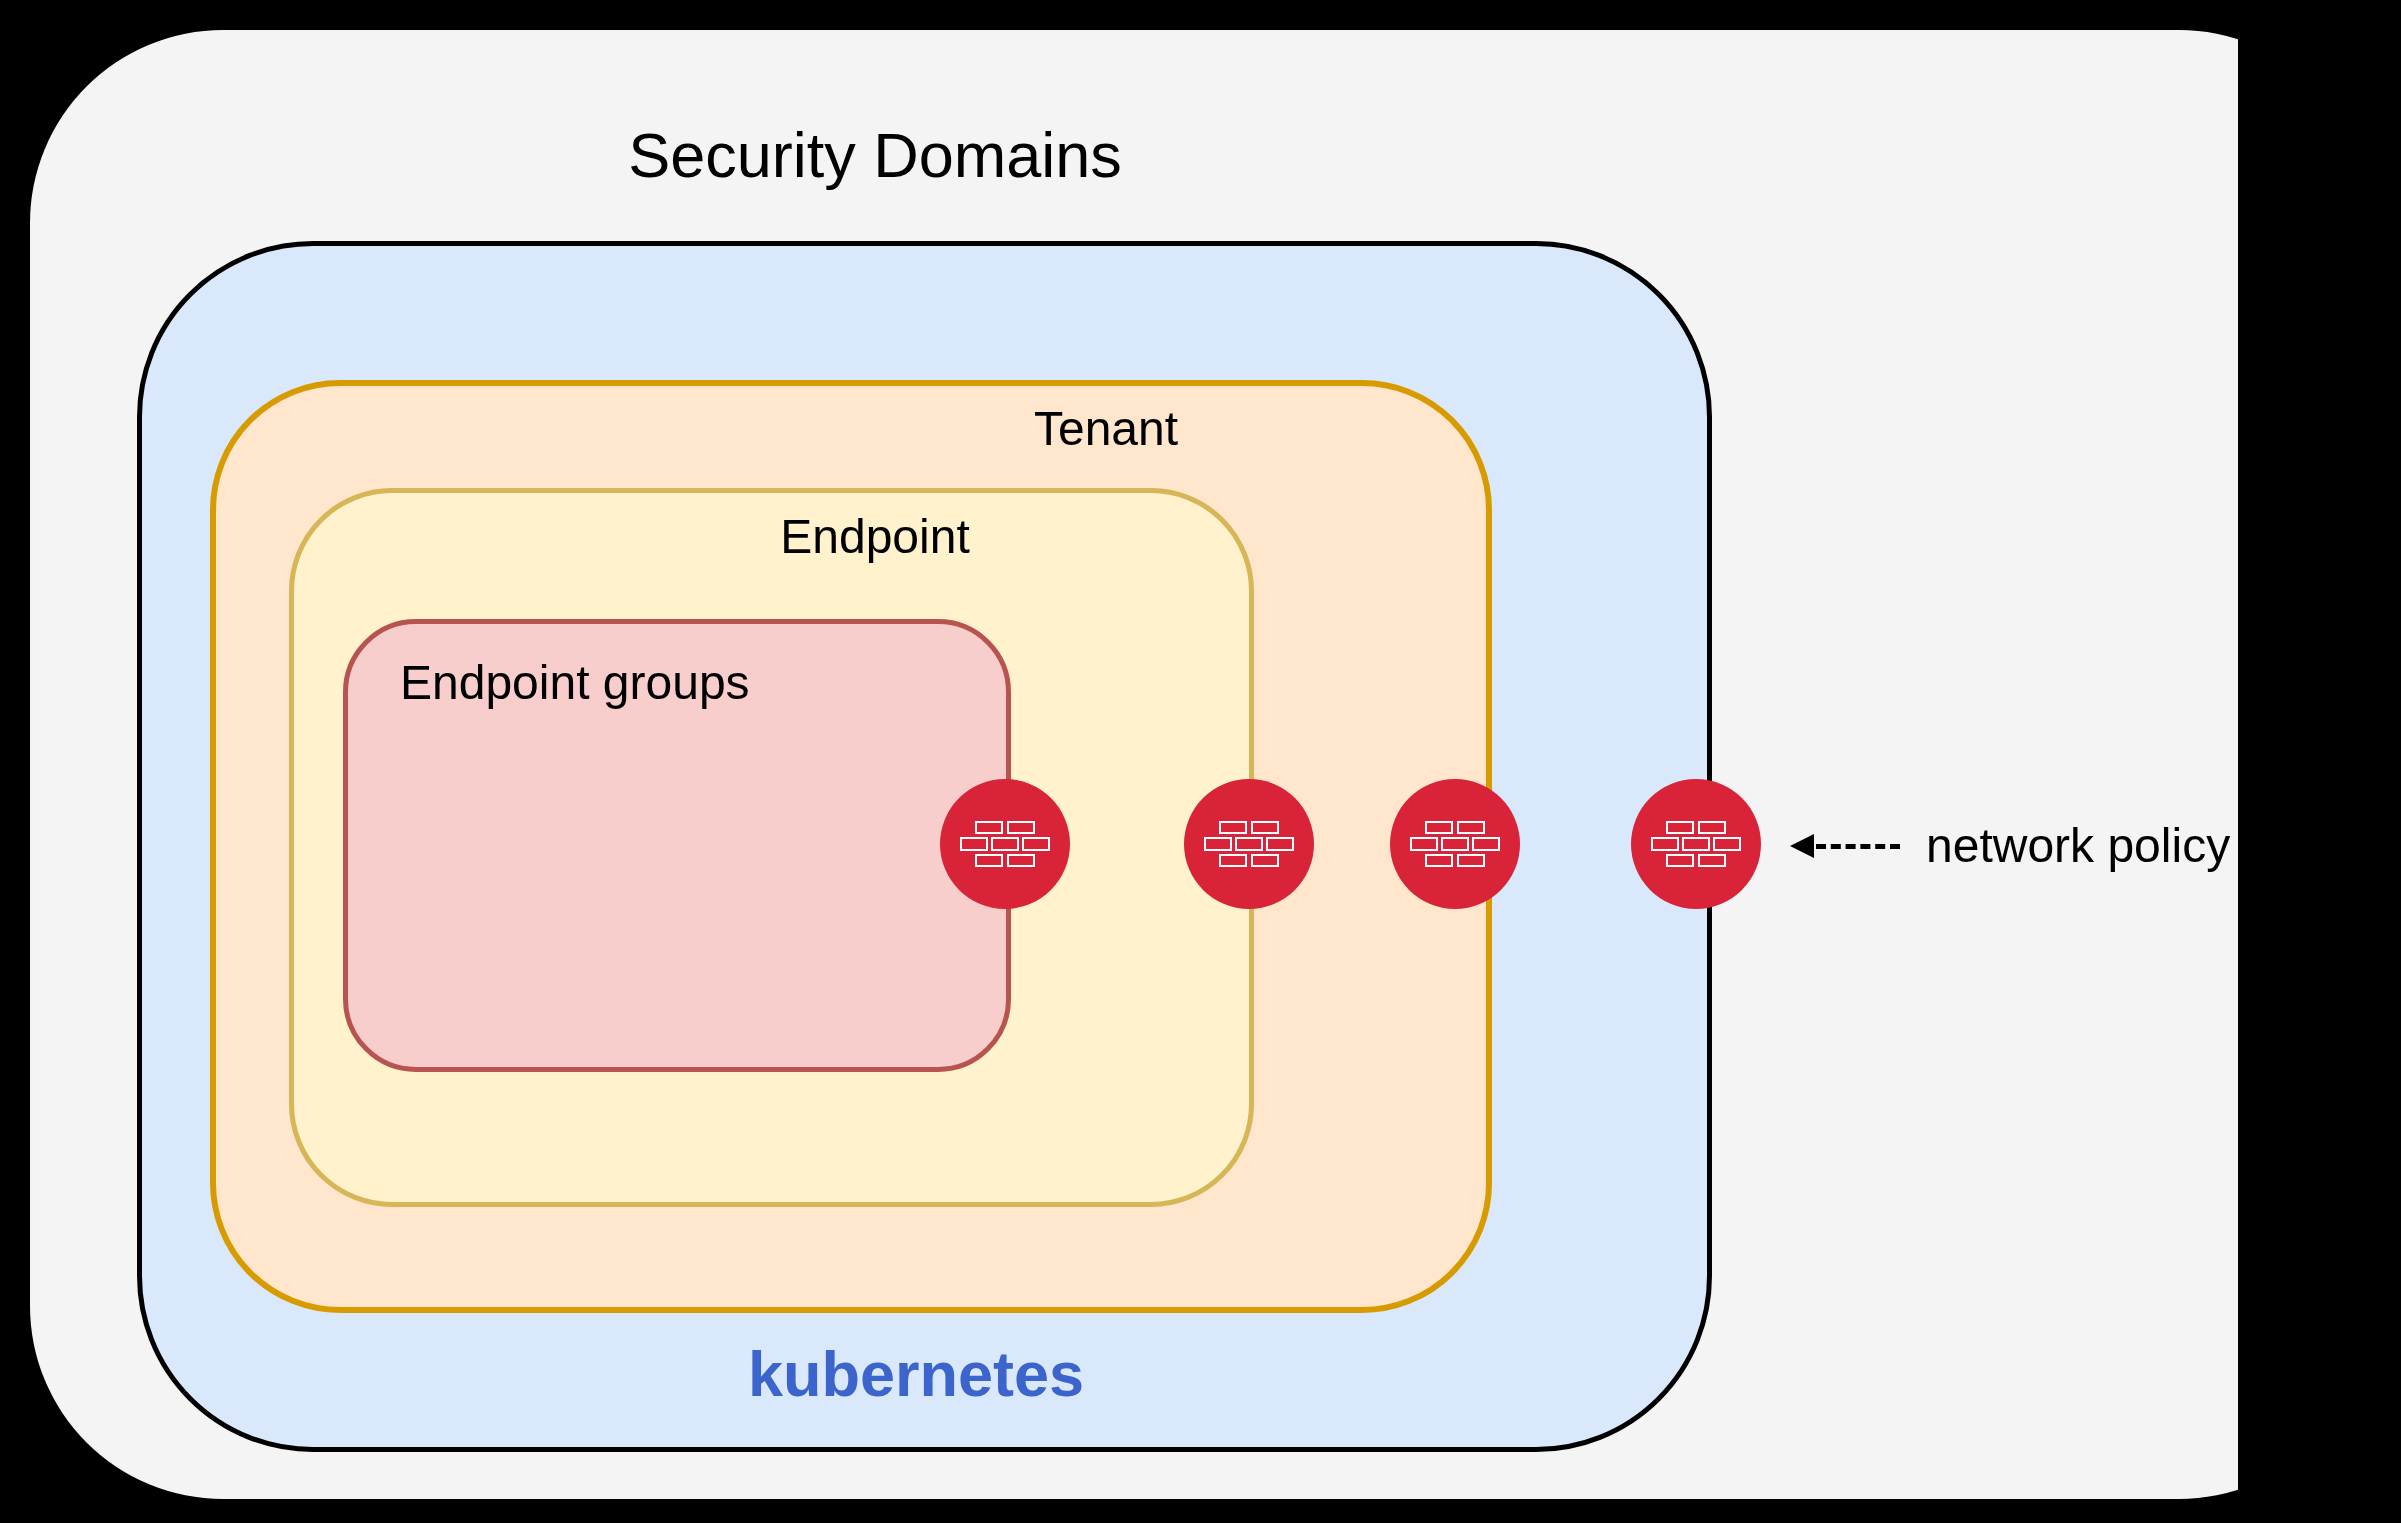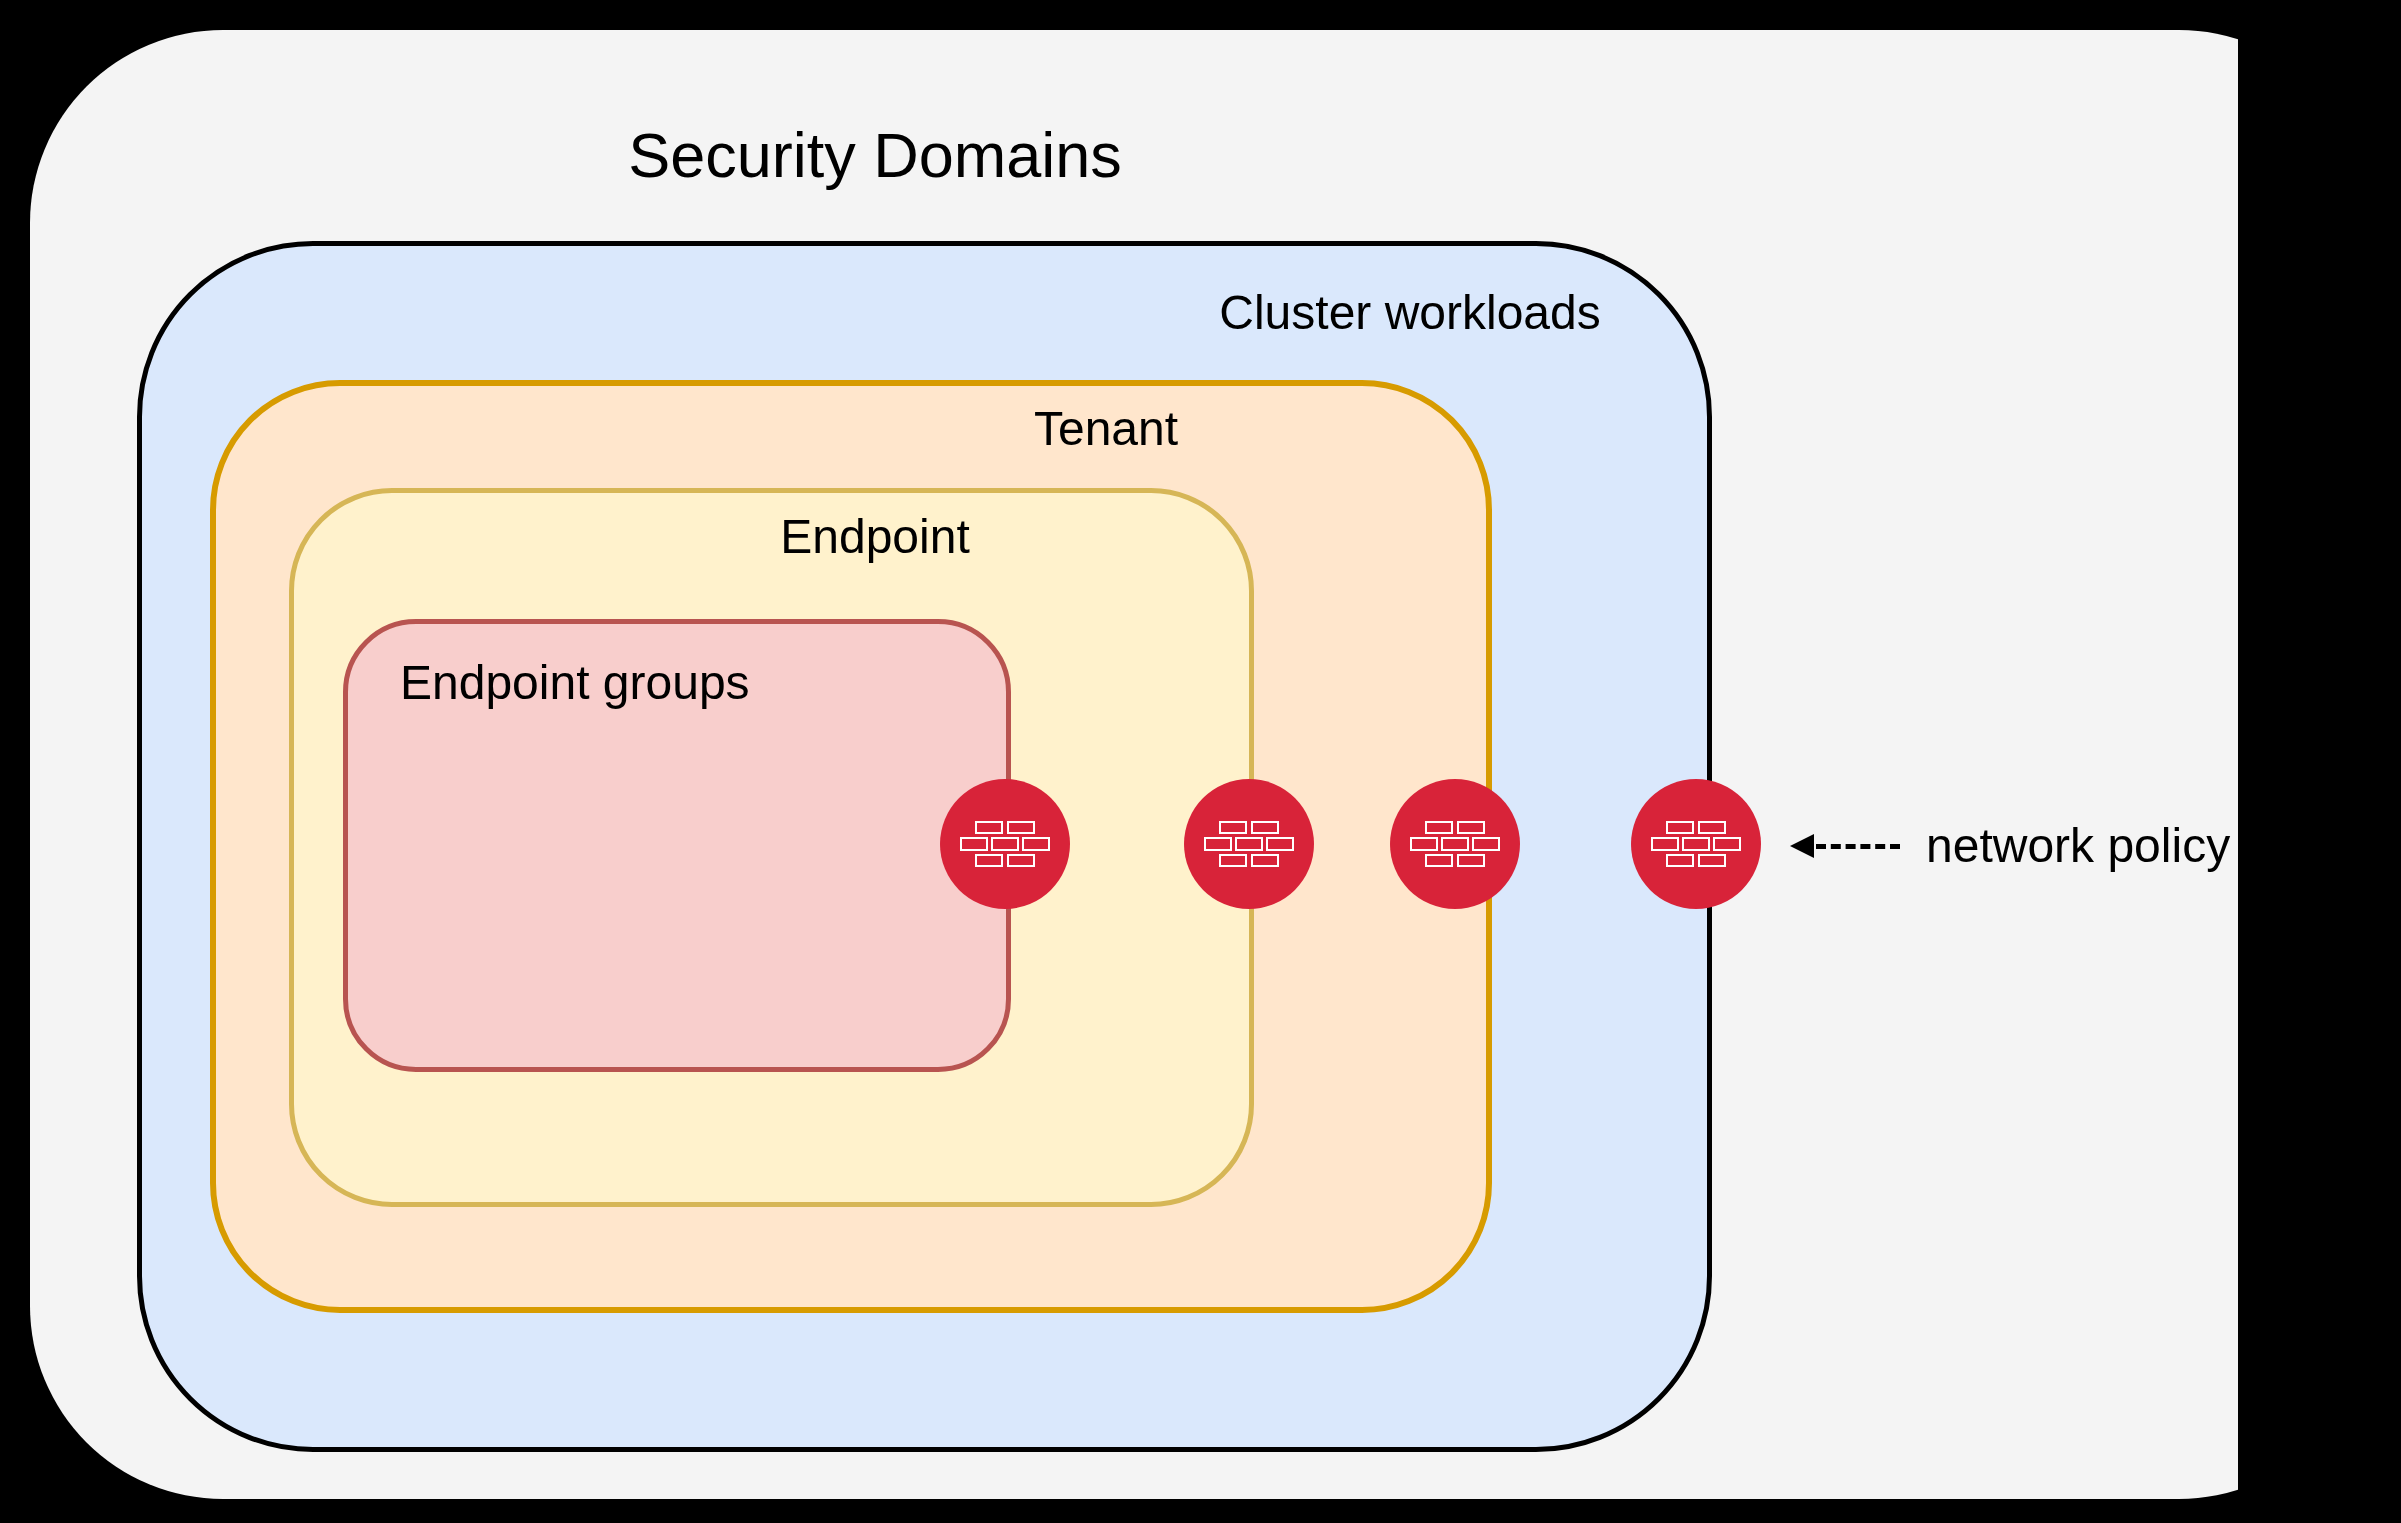--- a/index.html
+++ b/index.html
@@ -91,24 +91,24 @@
 
 <div id="canvas">
   <div id="panel" class="abs">
 
     <div id="layer-cluster" class="abs"></div>
     <div id="layer-tenant" class="abs"></div>
     <div id="layer-namespace" class="abs"></div>
     <div id="layer-endpoint" class="abs"></div>
 
     <div id="title" class="abs lbl centered">Security Domains</div>
-    <div id="lbl-cluster" class="abs lbl centered">Cluster workloads</div>
     <div id="lbl-tenant" class="abs lbl centered">Tenant</div>
     <div id="lbl-namespace" class="abs lbl centered">Endpoint</div>
     <div id="lbl-endpoint" class="abs lbl vcentered">Endpoint groups</div>
+    <div id="lbl-kubernetes" class="abs lbl centered">kubernetes</div>
 
     <div id="fw-1" class="abs firewall">
       <div class="brick-wall">
         <div class="brow">
             <i class="brick"></i>
             <i class="brick"></i>
           </div>
         <div class="brow">
             <i class="brick"></i>
             <i class="brick"></i>

